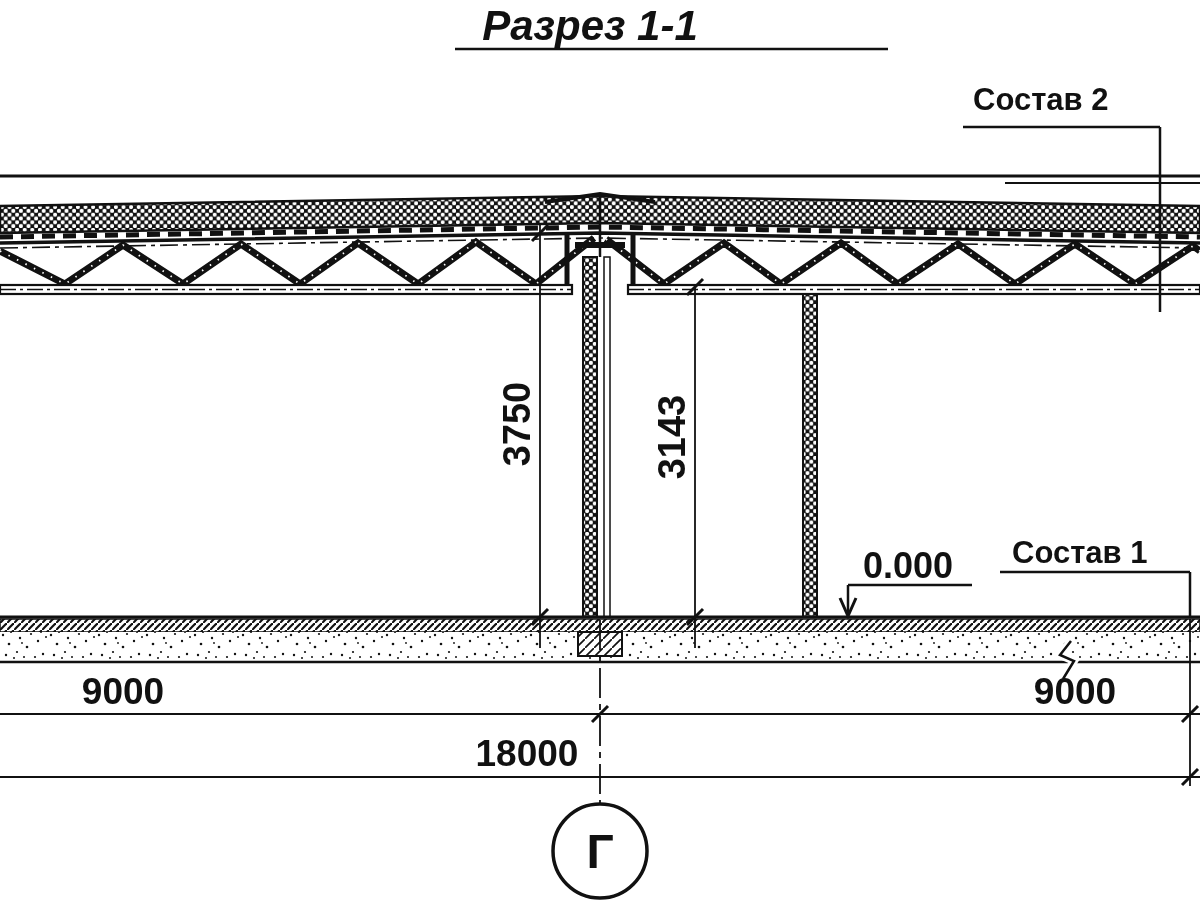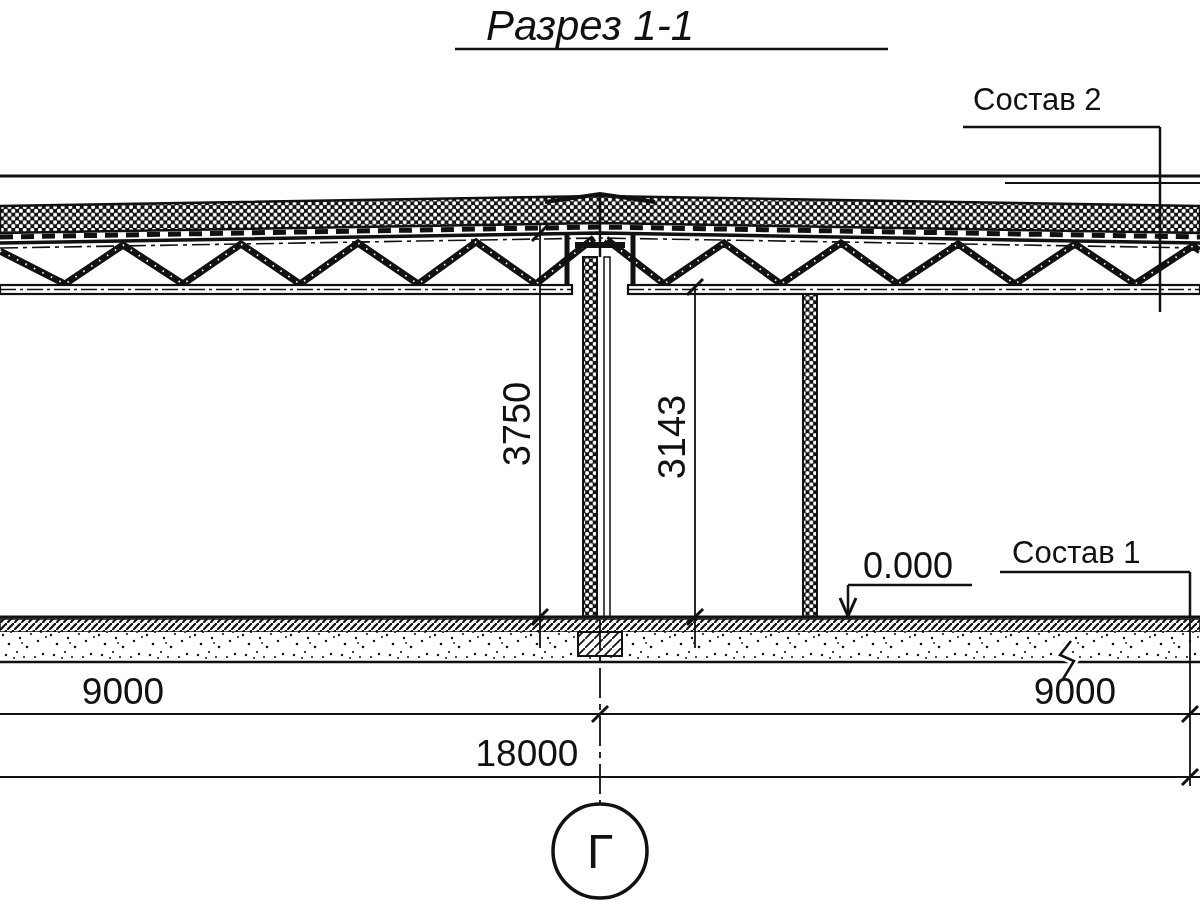--- a/index.html
+++ b/index.html
@@ -1,16 +1,16 @@
 <!DOCTYPE html>
 <html><head>
 <meta charset="utf-8">
 <style>
   html,body{margin:0;padding:0;background:#ffffff;}
-  .stage{width:1200px;height:900px;position:relative;background:#ffffff;overflow:hidden;}
+  .stage{width:1200px;height:900px;position:relative;background:#ffffff;overflow:hidden;font-weight:bold;}
   svg{display:block;}
   text{font-family:"Liberation Sans","DejaVu Sans",sans-serif;fill:#111;}
   .title-text{font-style:italic;font-size:42px;}
   .dim-text{font-size:37px;}
   .dim-text-v{font-size:38px;}
   .label-text{font-size:31px;}
   .elev-text{font-size:36px;}
   .axis-text{font-size:48px;}
 </style>
 </head>

